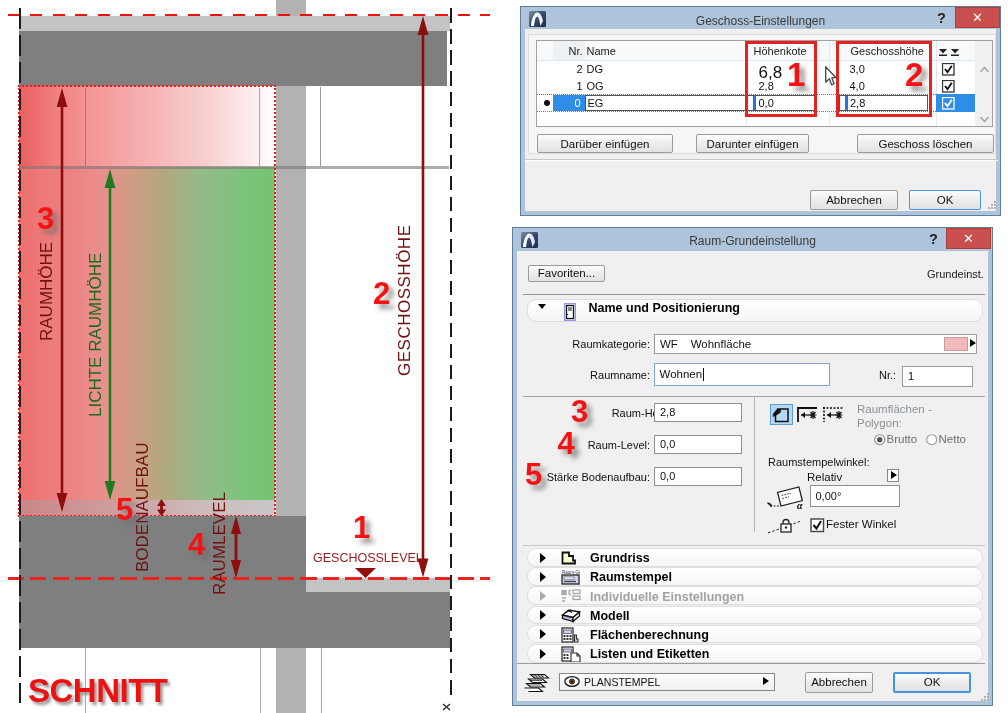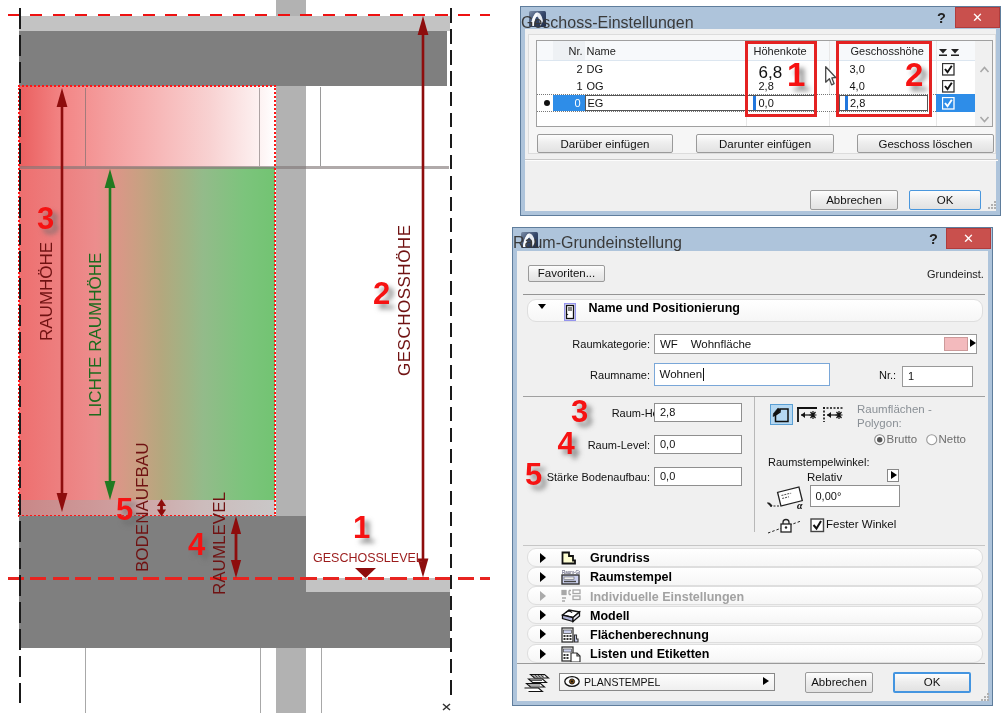--- a/index.html
+++ b/index.html
@@ -9,21 +9,21 @@
 .vlab{position:absolute;transform:rotate(-90deg);transform-origin:0 0;white-space:nowrap;font-size:17px;line-height:17px;letter-spacing:0;}
 .btn{position:absolute;background:linear-gradient(#fdfdfd,#eee 45%,#e2e2e2);border:1px solid #9a9a9a;border-radius:2px;font-size:11.5px;color:#111;display:flex;align-items:center;justify-content:center;box-sizing:border-box;}
 .fld{position:absolute;background:#fff;border:1px solid #8f8f8f;box-sizing:border-box;font-size:11px;color:#111;display:flex;align-items:center;padding-left:5px;}
 .lbl{position:absolute;font-size:11px;color:#111;white-space:nowrap;}
 .secbar{position:absolute;left:10px;width:456px;height:18.8px;background:linear-gradient(#ffffff,#f6f6f6);border:1px solid #dedede;border-radius:9px;box-sizing:border-box;}
 .sectri{position:absolute;width:0;height:0;border-left:6px solid #000;border-top:5px solid transparent;border-bottom:5px solid transparent;}
 .secttl{position:absolute;font-size:12.5px;font-weight:bold;color:#000;}
 .dlg{position:absolute;background:#aec4db;border:1px solid #5f7d9c;box-sizing:border-box;}
 .dlgbody{position:absolute;left:4px;right:4px;bottom:4px;background:#f0f0f0;}
 .xbtn{position:absolute;background:#c9504d;border:1px solid #b03c3c;box-sizing:border-box;color:#fff;display:flex;align-items:center;justify-content:center;font-size:13px;}
-.ttl{position:absolute;width:100%;text-align:left;font-size:16px;color:#3a3a3a;}
+.ttl{position:absolute;width:100%;text-align:center;font-size:12px;color:#3a3a3a;}
 </style>
 </head>
 <body>
 
 <div id="drawing" class="abs" style="left:0;top:0;width:515px;height:713px;">
 
   <div class="abs" style="left:276px;top:0;width:30px;height:713px;background:#b2b2b2;"></div>
 
   <div class="abs" style="left:19px;top:16px;width:431px;height:15px;background:#c3c3c3;"></div>
   <div class="abs" style="left:19px;top:31px;width:428px;height:55px;background:#7f7f7f;"></div>
@@ -84,20 +84,21 @@
   <div class="vlab" style="left:396px;top:376px;color:#701212;letter-spacing:0.5px;">GESCHOSSHÖHE</div>
   <div class="vlab" style="left:134px;top:572px;color:#701212;">BODENAUFBAU</div>
   <div class="vlab" style="left:211px;top:595px;color:#701212;">RAUMLEVEL</div>
   <div class="abs" style="left:313px;top:551px;font-size:12.5px;color:#9b1b1b;">GESCHOSSLEVEL</div>
 
   <div class="num" style="left:37px;top:203px;">3</div>
   <div class="num" style="left:373px;top:278px;">2</div>
   <div class="num" style="left:116px;top:494px;">5</div>
   <div class="num" style="left:188px;top:529px;">4</div>
   <div class="num" style="left:353px;top:512px;">1</div>
+  <div class="abs" style="left:28px;top:674px;font-size:33px;line-height:33px;font-weight:bold;color:#ee1111;text-shadow:2.5px 2.5px 3px rgba(130,130,130,.8);letter-spacing:-0.5px;">SCHNITT</div>
 </div>
 
 <div id="dlg1" class="dlg" style="left:520px;top:6px;width:481px;height:210px;">
   <svg class="abs" style="left:8px;top:4px;" width="17" height="16" viewBox="0 0 17 16">
       <defs>
         <linearGradient id="agbg" x1="0" y1="0" x2="1" y2="1">
           <stop offset="0" stop-color="#7d8fa8"></stop>
           <stop offset="0.5" stop-color="#36486b"></stop>
           <stop offset="1" stop-color="#1d2c49"></stop>
         </linearGradient>
@@ -177,21 +178,21 @@
 
     <div class="abs" style="left:219.5px;top:12px;width:72px;height:76px;border:3px solid #e42222;box-sizing:border-box;"></div>
     <div class="abs" style="left:311px;top:12px;width:96px;height:76px;border:3px solid #e42222;box-sizing:border-box;"></div>
     <div class="num" style="left:262px;top:30px;font-size:33px;">1</div>
     <div class="num" style="left:380px;top:30px;font-size:33px;">2</div>
     <svg class="abs" style="left:299.5px;top:37px;" width="12" height="21" viewBox="0 0 12 21">
         <path d="M0.7,0.8 L0.7,16.2 L4.4,12.8 L6.6,18.9 L9.1,17.7 L6.9,11.9 L10.7,11.5 Z" fill="#fff" stroke="#484848" stroke-width="1.3" stroke-linejoin="round"></path>
       </svg>
 
     <div class="btn" style="left:12px;top:105px;width:136px;height:19px;">Darüber einfügen</div>
-    <div class="btn" style="left:171px;top:105px;width:138px;height:19px;">Darunter einfügen</div>
+    <div class="btn" style="left:171px;top:105px;width:113px;height:19px;">Darunter einfügen</div>
     <div class="btn" style="left:332px;top:105px;width:137px;height:19px;">Geschoss löschen</div>
 
     <div class="abs" style="left:0px;top:130px;width:473px;height:1px;background:#c8c8c8;"></div>
     <div class="abs" style="left:0px;top:131px;width:473px;height:1px;background:#fdfdfd;"></div>
 
     <div class="btn" style="left:285px;top:161px;width:88px;height:20px;">Abbrechen</div>
     <div class="btn" style="left:384px;top:161px;width:72px;height:20px;border:1.5px solid #4a97dd;">OK</div>
     <svg class="abs" style="left:463px;top:172px;" width="9" height="9">
         <g fill="#b0b0b0">
           <rect x="6" y="0" width="2" height="2"></rect>

